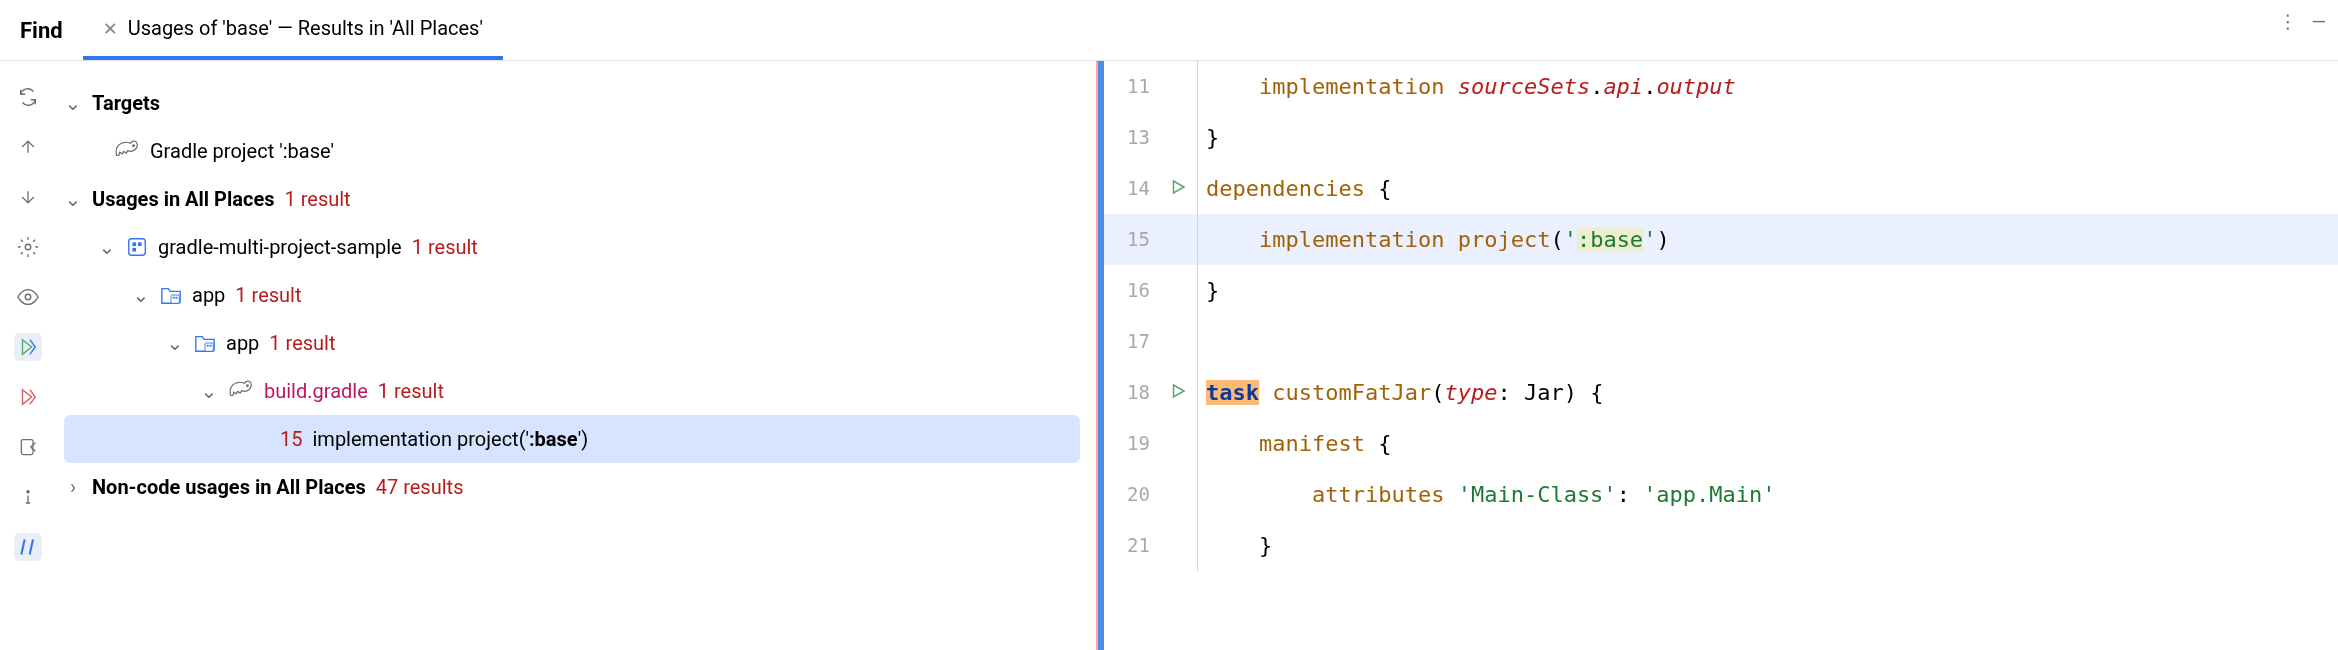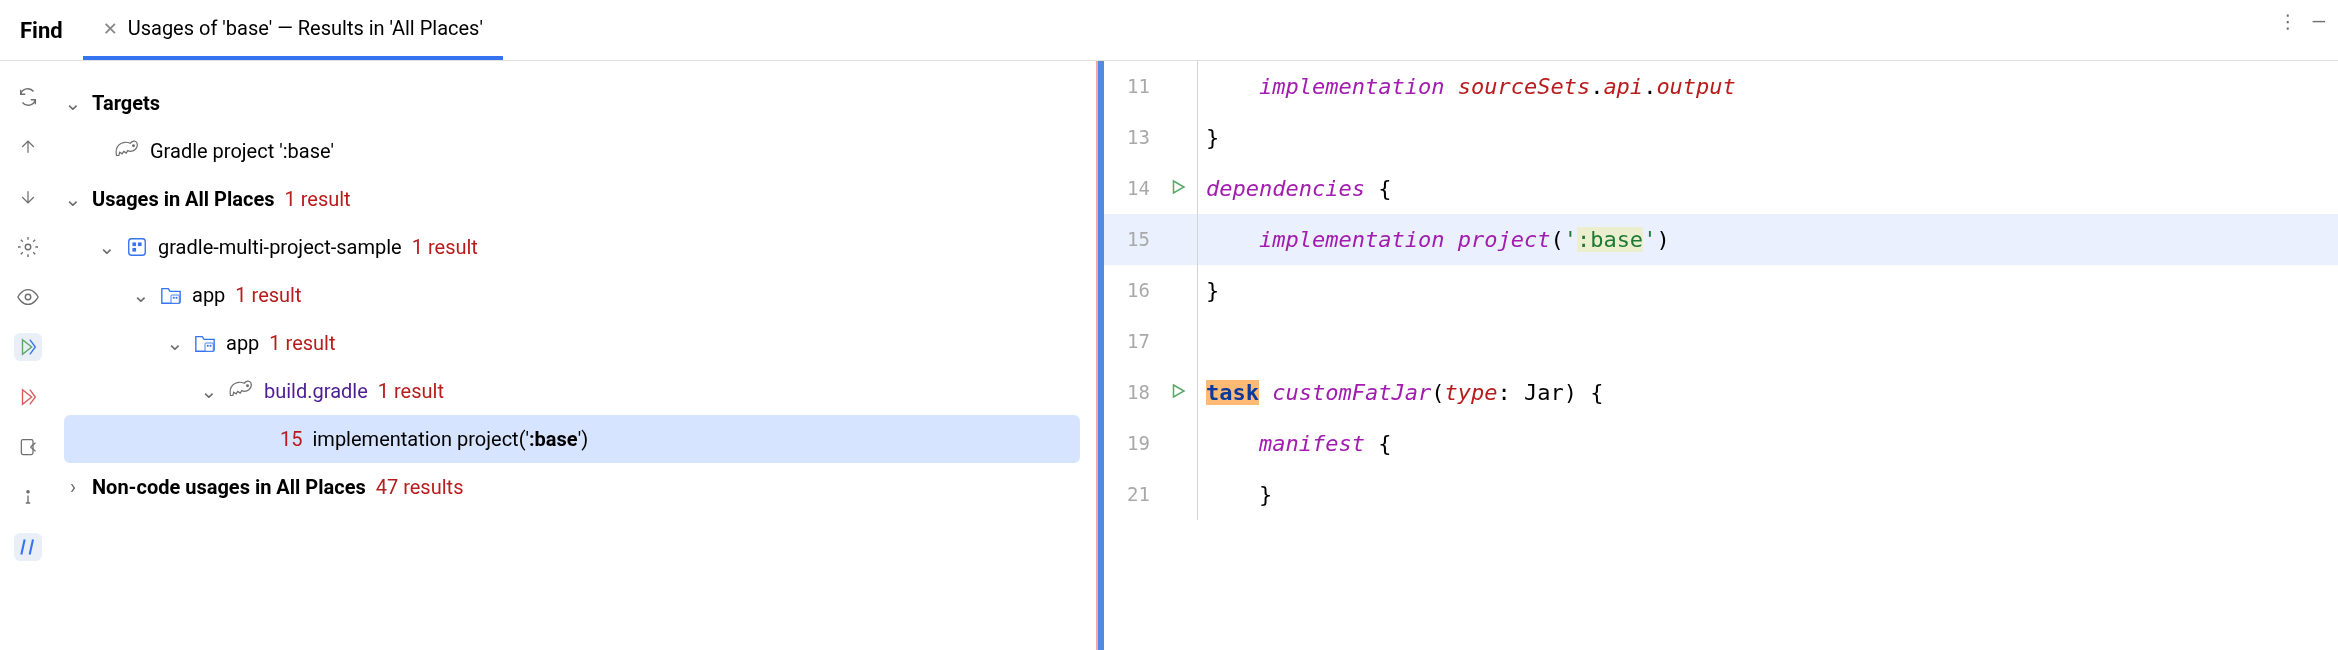--- a/index.html
+++ b/index.html
@@ -13,31 +13,31 @@
     .main{display:flex;height:calc(100% - 48px)}
     .sidebar{width:56px;display:flex;flex-direction:column;padding-top:22px;gap:22px;align-items:center;color:#6e6e6e}
     .sidebar-icon{cursor:pointer;width:28px;height:28px;display:flex;align-items:center;justify-content:center}
     .sidebar-icon.active{background:#e9eef7;border-radius:6px}
     .tree{flex:0 0 1040px;padding:18px 0 0 0;font-size:20px;overflow:auto}
     .tree-row{display:flex;align-items:center;height:48px;gap:10px;cursor:pointer;white-space:nowrap}
     .tree-row.selected{background:#d6e4ff;border-radius:6px;margin:0 16px 0 8px}
     .chev{width:18px;text-align:center;color:#6e6e6e;flex-shrink:0}
     .bold{font-weight:700}
     .muted{color:#b91c1c}
-    .link{color:#4c1d95}
+    .link{color:#be185d}
     .editor{flex:1;border-left:2px solid #fca5a5;font-family:'SF Mono',Menlo,Consolas,monospace;font-size:22px;line-height:51px;position:relative}
     .stripe{position:absolute;left:0;top:0;width:6px;height:100%;background:#4e8ae6}
     .code-row{display:flex;height:51px}
     .lnum{width:60px;text-align:right;padding-right:8px;color:#a9a9a9;font-size:19px}
     .gutter{width:40px;display:flex;align-items:center;justify-content:center}
     .border-gut{border-right:1.5px solid #d4d4d4}
     .code{padding-left:8px}
     .code-row.hl{background:#eaf0fe}
     .kw{color:#093a9c;font-weight:600}
-    .gcall{color:#a21caf;font-style:italic}
+    .gcall{color:#a16207;}
     .gprop{color:#b91c1c;font-style:italic}
     .str{color:#1e7a33}
     .ghi{color:#1e7a33;background:#ecefcf}
     .thl{background:#fdba74}
     .run-icon{color:#59a869}
     .fi{display:inline-flex;align-items:center;justify-content:center}
   </style>
 </head>
 <body>
 
@@ -234,18 +234,23 @@
             </svg></span>
         </div>
         <div class="code"><span class="kw thl">task</span><span>&nbsp;</span><span class="gcall">customFatJar</span><span>(</span><span class="gprop">type</span><span>: </span><span>Jar</span><span>) {</span></div>
       </div>
     <div class="code-row">
         <div class="lnum">19</div>
         <div class="gutter border-gut"></div>
         <div class="code"><span>&nbsp;&nbsp;&nbsp;&nbsp;</span><span class="gcall">manifest</span><span> {</span></div>
       </div>
     <div class="code-row">
+        <div class="lnum">20</div>
+        <div class="gutter border-gut"></div>
+        <div class="code"><span>&nbsp;&nbsp;&nbsp;&nbsp;&nbsp;&nbsp;&nbsp;&nbsp;</span><span class="gcall">attributes</span><span>&nbsp;</span><span class="str">'Main-Class'</span><span>: </span><span class="str">'app.Main'</span></div>
+      </div>
+    <div class="code-row">
         <div class="lnum">21</div>
         <div class="gutter border-gut"></div>
         <div class="code"><span>&nbsp;&nbsp;&nbsp;&nbsp;</span><span>}</span></div>
       </div>
   </div>
 </div>
 
 </body></html>

